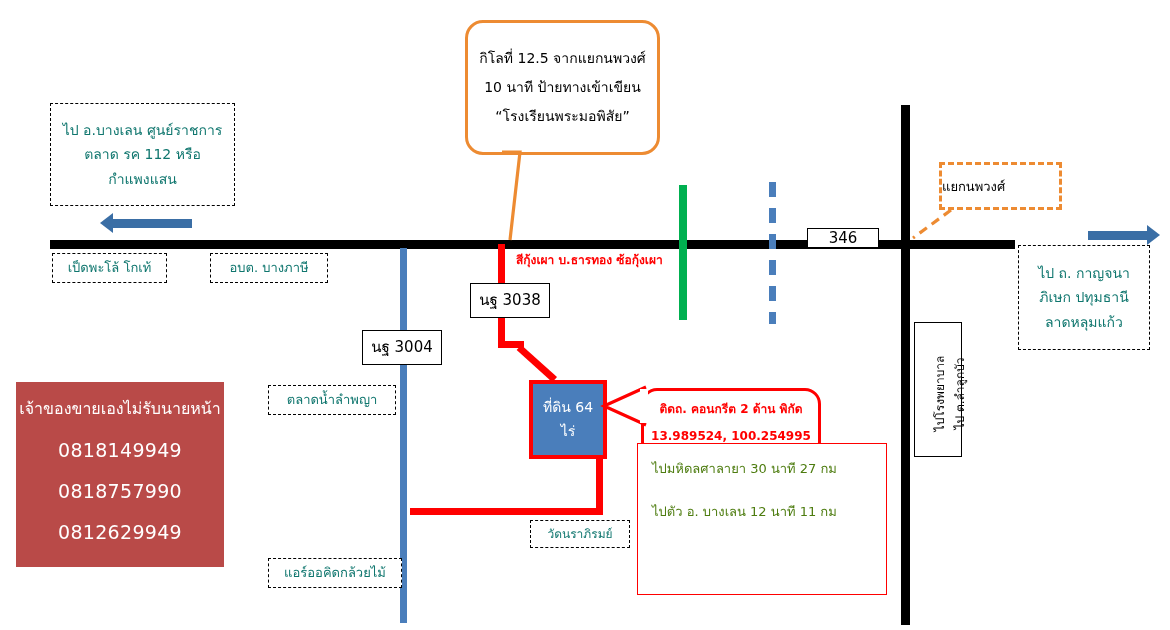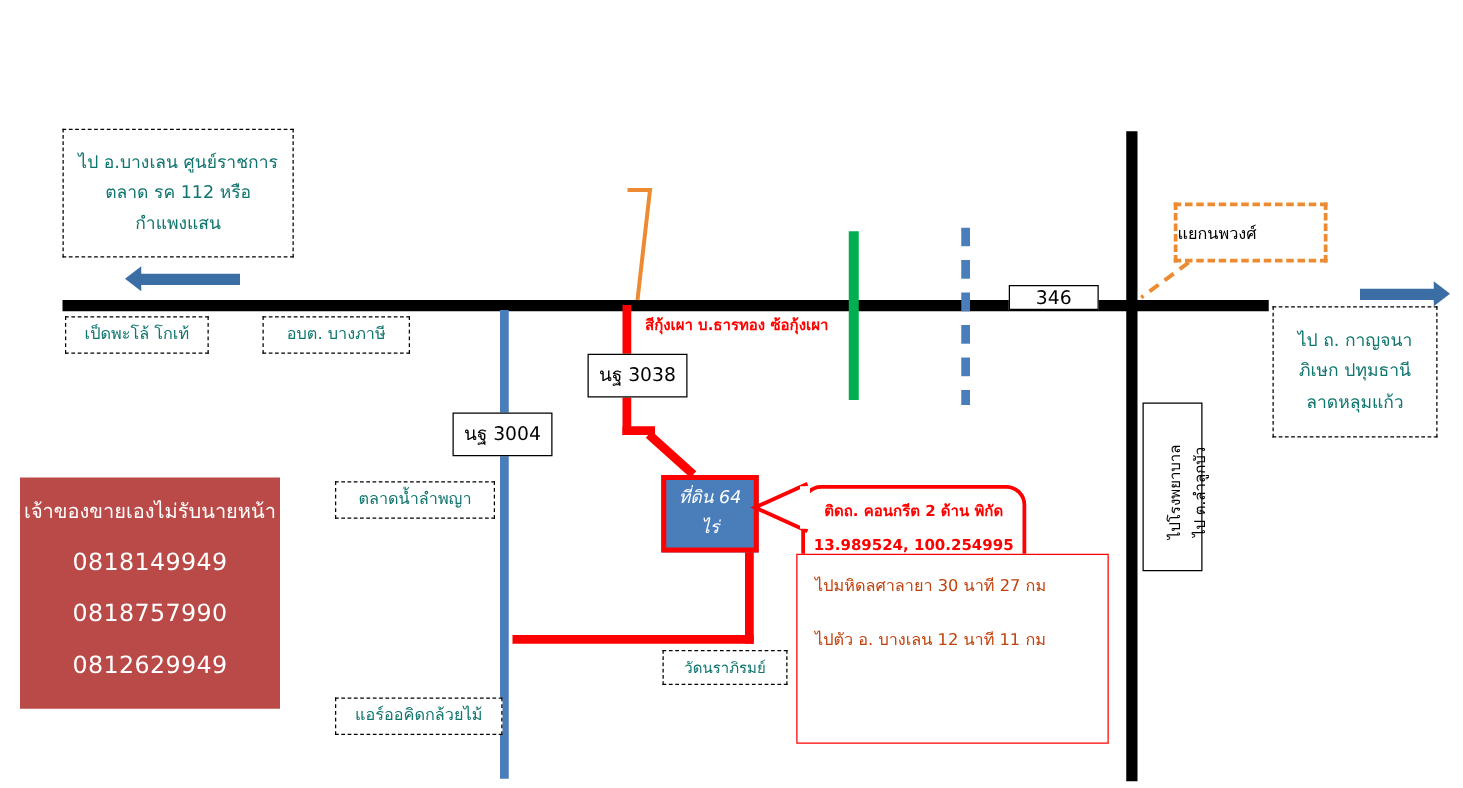--- a/index.html
+++ b/index.html
@@ -48,21 +48,21 @@
     border:3px solid #FF0000;border-radius:16px;background:#fff;
     display:flex;flex-direction:column;align-items:center;justify-content:center;
     text-align:center;line-height:1.3;color:#FF0000;font-weight:bold;
   }
   .callout-orange-dashed{
     border:3px dashed #ED8B32;background:#fff;
     display:flex;align-items:center;justify-content:flex-start;text-align:center;color:#000;
   }
   .redbox-list{
     border:1px solid #FF0000;background:#fff;
-    padding:14px 0 0 14px;color:#c2410c;box-sizing:border-box;
+    padding:14px 0 0 14px;color:#4d7c0f;box-sizing:border-box;
   }
   .redbox-list div{margin-bottom:22px;white-space:nowrap;}
 
   
   .contact{
     background:#B94A48;color:#ffffff;
     display:flex;flex-direction:column;align-items:center;justify-content:flex-start;
     padding-top:14px;box-sizing:border-box;text-align:center;
   }
   .contact .headline{font-size:16px;margin-bottom:18px;}
@@ -127,20 +127,25 @@
 
   <div class="arrow-left" style="left:100px;top:213px;width:92px;height:20px;">
     <span class="arrow-head"></span>
     <span class="arrow-bar" style="left:11px;width:81px;"></span>
   </div>
   <div class="arrow-right" style="left:1088px;top:225px;width:72px;height:20px;">
     <span class="arrow-bar" style="left:0;width:61px;"></span>
     <span class="arrow-head"></span>
   </div>
 
+  <div class="abs callout-orange t14" style="left:465:px;left:465px;top:20px;width:195px;height:135px;">
+    <div>กิโลที่ 12.5 จากแยกนพวงศ์</div>
+    <div>10 นาที ป้ายทางเข้าเขียน</div>
+    <div>“โรงเรียนพระมอพิสัย”</div>
+  </div>
 
   <svg class="callout-tail" style="left:480px;top:150px;width:60px;height:95px;" viewBox="0 0 60 95">
     <path d="M22 2 L40 2 L30 90" fill="none" stroke="#ED8B32" stroke-width="3.2"></path>
   </svg>
 
   <div class="abs dashbox t14" style="left:50px;top:103px;width:185px;height:103px;">
     <div>ไป อ.บางเลน ศูนย์ราชการ</div>
     <div>ตลาด รค 112 หรือ</div>
     <div>กำแพงแสน</div>
   </div>
@@ -184,21 +189,21 @@
   </div>
   <svg class="callout-tail" style="left:903px;top:205px;width:52px;height:40px;" viewBox="0 0 52 40">
     <path d="M48 5 L10 33" fill="none" stroke="#ED8B32" stroke-width="3.2" stroke-dasharray="9 6"></path>
   </svg>
 
   <div class="abs solidbox" style="left:914px;top:322px;width:48px;height:135px;">
     <span class="vert" style="left:-32px;top:60px;width:115px;text-align:center;">ไปโรงพยาบาล</span>
     <span class="vert" style="left:-12px;top:60px;width:115px;text-align:center;">ไป ต.ลำลูกบัว</span>
   </div>
 
-  <div class="abs plot" style="left:529px;top:380px;width:78px;height:62px;font-style:italic;">
+  <div class="abs plot" style="left:529px;top:380px;width:78px;height:79px;">
     <div>ที่ดิน 64</div>
     <div>ไร่</div>
   </div>
 
   <div class="abs callout-red t12" style="left:641px;top:388px;width:180px;height:70px;">
     <div style="margin-bottom:11px;">ติดถ. คอนกรีต 2 ด้าน พิกัด</div>
     <div>13.989524, 100.254995</div>
   </div>
   <svg class="callout-tail" style="left:600px;top:385px;width:48px;height:45px;" viewBox="0 0 48 45">
     <path d="M46 2 L4 21 L46 40" fill="#ffffff" stroke="#FF0000" stroke-width="3.2"></path>

